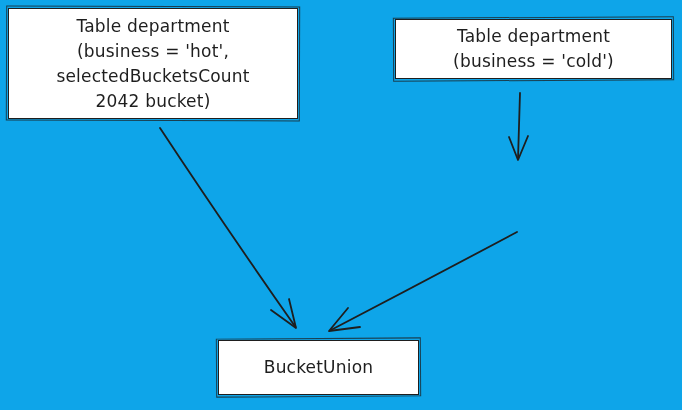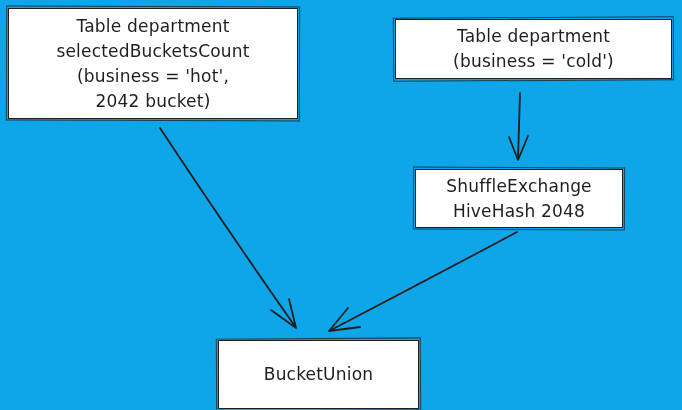--- a/index.html
+++ b/index.html
@@ -53,21 +53,21 @@
     border: 1.1px solid rgba(30, 30, 30, 0.75);
     transform: rotate(-0.25deg);
     pointer-events: none;
   }
   .node-table-hot    { left: 8px;   top: 8px;   width: 290px; height: 111px; }
   .node-table-hot::before { transform: rotate(0.2deg); }
   .node-table-cold   { left: 395px; top: 19px;  width: 277px; height: 60px; }
   .node-table-cold::before { transform: rotate(-0.3deg); }
   .node-shuffle      { left: 415px; top: 169px; width: 208px; height: 59px; }
   .node-shuffle::before { transform: rotate(0.3deg); }
-  .node-bucket-union { left: 218px; top: 340px; width: 201px; height: 69px; }
+  .node-bucket-union { left: 218px; top: 340px; width: 201px; height: 55px; }
   .node-bucket-union::before { transform: rotate(-0.35deg); }
   .node .line {
     display: block;
     white-space: nowrap;
   }
 </style>
 </head>
 <body>
 
 <div class="canvas">
@@ -82,32 +82,28 @@
       <path d="M 509 137 L 518 160 L 528 136" stroke="#1e1e1e"></path>
     </g>
     <g>
       <path d="M 517 232 Q 423 282 331 330" stroke="#1e1e1e"></path>
       <path d="M 348 308 L 329 331 L 360 327" stroke="#1e1e1e"></path>
     </g>
   </svg>
 
   <div class="node node-table-hot">
     <span class="line">Table department</span>
+    <span class="line">(business = 'hot',</span>
     <span class="line">selectedBucketsCount</span>
-    <span class="line">(business = 'hot',</span>
     <span class="line">2042 bucket)</span>
   </div>
 
   <div class="node node-table-cold">
     <span class="line">Table department</span>
     <span class="line">(business = 'cold')</span>
   </div>
 
-  <div class="node node-shuffle">
-    <span class="line">ShuffleExchange</span>
-    <span class="line">HiveHash 2048</span>
-  </div>
 
   <div class="node node-bucket-union">
     <span class="line">BucketUnion</span>
   </div>
 
 </div>
 
 </body></html>

